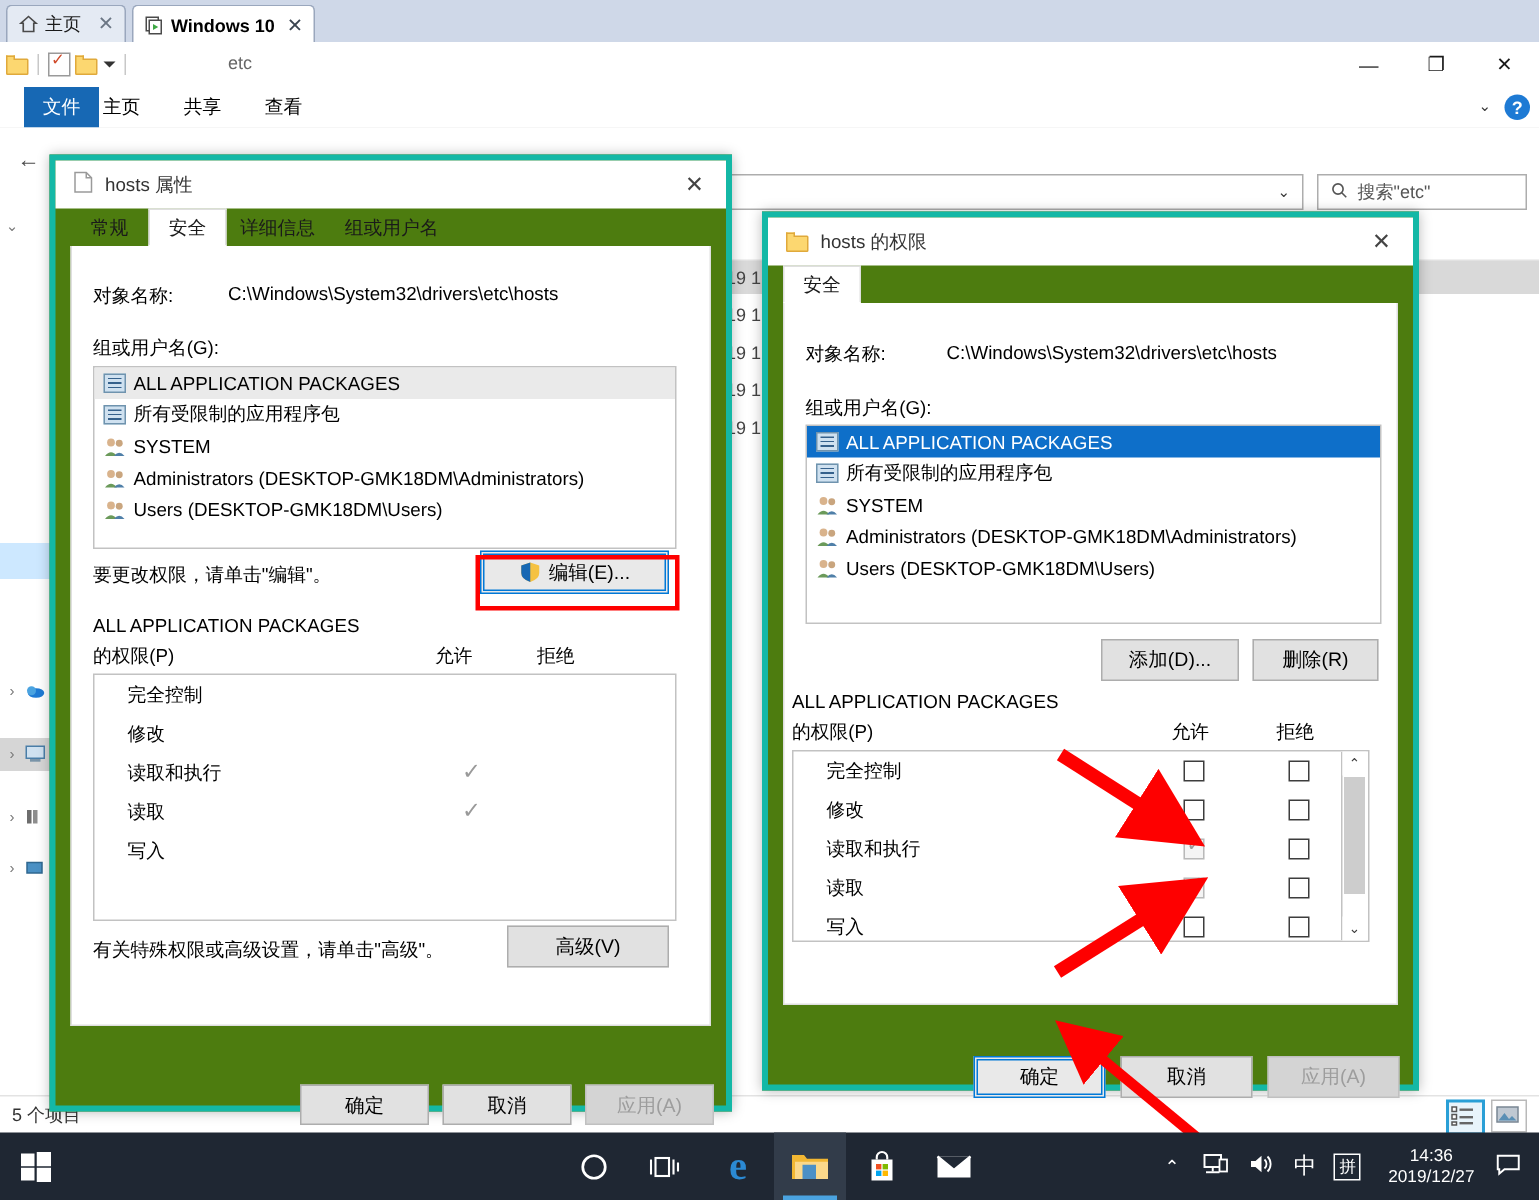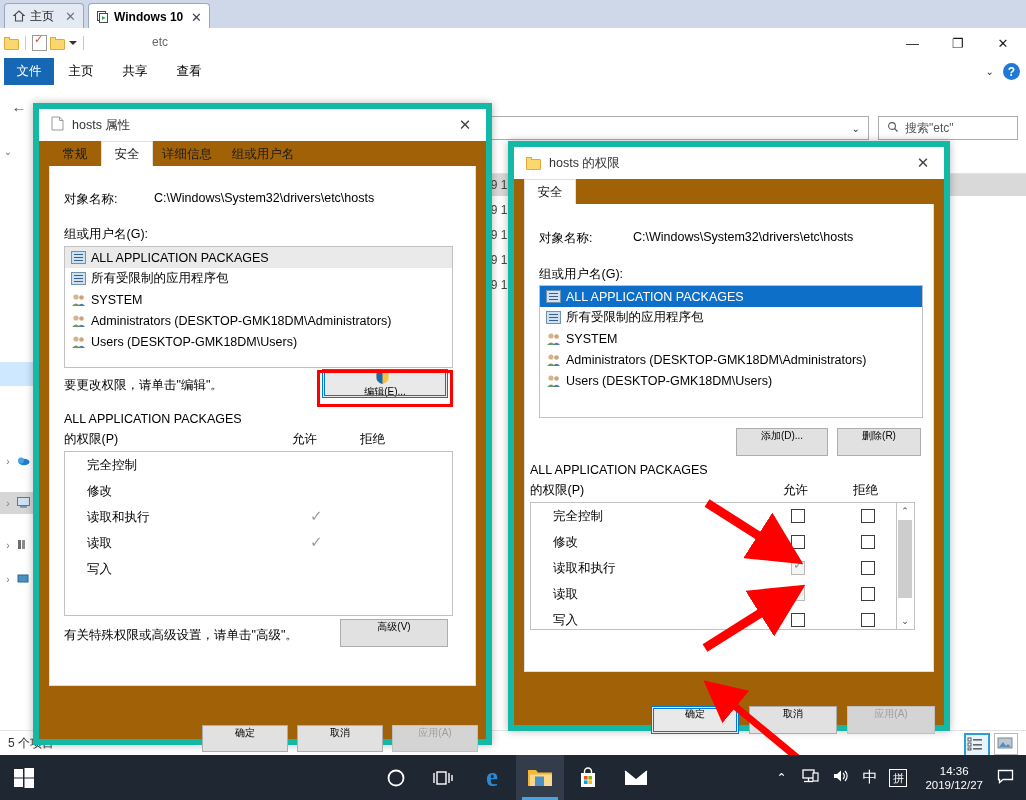--- a/index.html
+++ b/index.html
@@ -32,21 +32,21 @@
   .props-ico{width:13px;height:14px;border:1px solid #9a9a9a;background:#fff;position:relative;}
   .props-ico:after{content:"✓";position:absolute;left:1px;top:-3px;font-size:11px;color:#d04a2a;}
   .cheva{width:0;height:0;border-left:4px solid transparent;border-right:4px solid transparent;border-top:4px solid #333;margin-left:1px;}
   .qat-title{position:absolute;left:152px;top:7px;color:#666;font-size:12px;}
   .wbtns{position:absolute;right:0;top:0;height:30px;display:flex;}
   .wbtn{width:45px;height:30px;display:flex;align-items:center;justify-content:center;color:#1a1a1a;font-size:13px;}
   .wbtn.close{width:46px;}
 
   .ribbon{position:absolute;left:0;top:30px;width:1026px;height:27px;background:#fff;border-bottom:1px solid #dcdcdc;}
   .rtab{position:absolute;top:0;height:27px;line-height:27px;font-size:12.5px;text-align:center;}
-  .rtab.file{left:4px;width:50px;background:#1768b4;color:#fff;}
+  .rtab.file{left:16px;width:50px;background:#1768b4;color:#fff;}
   .rtab.t1{left:58px;width:46px;}
   .rtab.t2{left:112px;width:46px;}
   .rtab.t3{left:166px;width:46px;}
   .ribbon-right{position:absolute;right:6px;top:0;height:27px;display:flex;align-items:center;gap:9px;}
   .qmark{width:17px;height:17px;border-radius:50%;background:#1e7ad4;color:#fff;font-size:12px;
     display:flex;align-items:center;justify-content:center;font-weight:bold;}
   .chevsm{color:#333;font-size:10px;}
 
   .addrrow{position:absolute;left:0;top:57px;width:1026px;height:40px;background:#fff;}
   .navbtn{position:absolute;top:10px;width:22px;height:22px;display:flex;align-items:center;justify-content:center;
@@ -75,21 +75,21 @@
   .navitem.hl{background:#cde8ff;}
   .nchev{width:16px;text-align:center;color:#7a7a7a;font-size:10px;}
   .nico{width:16px;height:14px;}
   .statusbar{position:absolute;left:0;bottom:0;width:1026px;height:24px;background:#fff;border-top:1px solid #e3e3e3;}
   .status-txt{position:absolute;left:8px;top:4px;font-size:12px;color:#333;}
   .viewbtns{position:absolute;right:8px;top:2px;display:flex;gap:4px;}
   .vbtn{width:22px;height:20px;border:1px solid #b9b9b9;background:#fff;position:relative;}
   .vbtn.act{border:2px solid #2a9fd6;background:#e8f4fb;}
 
   
-  .dlg{position:absolute;background:#a16207;border:6px solid #14b8a6;box-shadow:0 0 8px rgba(0,0,0,.28);}
+  .dlg{position:absolute;background:#4d7c0f;border:4px solid #14b8a6;box-shadow:0 0 8px rgba(0,0,0,.28);}
   .dlg-title{height:32px;background:#fff;display:flex;align-items:center;padding-left:12px;font-size:12.5px;color:#333;}
   .dlg-title .tx{margin-left:auto;width:42px;height:32px;display:flex;align-items:center;justify-content:center;
     font-size:15px;color:#444;}
   .dlg-body{position:absolute;left:0;right:0;top:32px;bottom:0;}
 
   .tabstrip{position:absolute;left:10px;right:10px;top:0;height:25px;border-bottom:1px solid #dfdfdf;}
   .dtab{position:absolute;top:0;height:25px;line-height:25px;text-align:center;font-size:12.5px;
     border:1px solid transparent;box-sizing:border-box;color:#1a1a1a;}
   .dtab.on{background:#fff;border:1px solid #dfdfdf;border-bottom:1px solid #fff;}
   .panel{position:absolute;background:#fff;border:1px solid #dfdfdf;border-top:none;}
@@ -98,22 +98,22 @@
   .lbox{position:absolute;background:#fff;border:1px solid #c2c2c2;overflow:hidden;}
   .litem{height:21px;display:flex;align-items:center;padding-left:6px;font-size:12.5px;white-space:nowrap;}
   .litem.sel-gray{background:#eaeaea;}
   .litem.sel-blue{background:#0e6fc9;color:#fff;}
   .usr-ico{width:15px;height:14px;margin-right:5px;flex:0 0 auto;position:relative;}
   .pkg-ico{width:15px;height:13px;margin-right:5px;flex:0 0 auto;position:relative;
     background:#cfe1f0;border:1px solid #6f93ae;box-sizing:border-box;}
   .pkg-ico:after{content:"";position:absolute;left:2px;top:2px;right:2px;bottom:2px;
     background:repeating-linear-gradient(to bottom,#35618c 0 1px,#cfe1f0 1px 3px);}
 
-  .btn{position:absolute;background:#e1e1e1;border:1px solid #adadad;font-size:10px;
-    display:flex;align-items:center;justify-content:space-between;color:#000;box-sizing:border-box;flex-direction:column;}
+  .btn{position:absolute;background:#e1e1e1;border:1px solid #adadad;font-size:13px;
+    display:flex;align-items:center;justify-content:center;color:#000;box-sizing:border-box;}
   .btn.dis{background:#d4d4d4;border-color:#c0c0c0;color:#9d9d9d;}
   .btn.focus{border:1px solid #0078d7;outline:1px solid #0078d7;outline-offset:-3px;background:#e9e9e9;}
   .shield{width:15px;height:15px;margin-right:5px;flex:0 0 auto;position:relative;}
 
   .permbox{position:absolute;background:#fff;border:1px solid #c2c2c2;overflow:hidden;}
   .prow{position:relative;height:26px;display:flex;align-items:center;font-size:12.5px;}
   .pname{position:absolute;left:22px;}
   .chk{position:absolute;width:14px;height:14px;border:1px solid #3d3d3d;background:#fff;box-sizing:border-box;}
   .chk.gray{border-color:#b9b9b9;background:#f4f4f4;}
   .chk.gray:after{content:"✓";position:absolute;left:1px;top:-5px;font-size:13px;color:#9a9a9a;}

